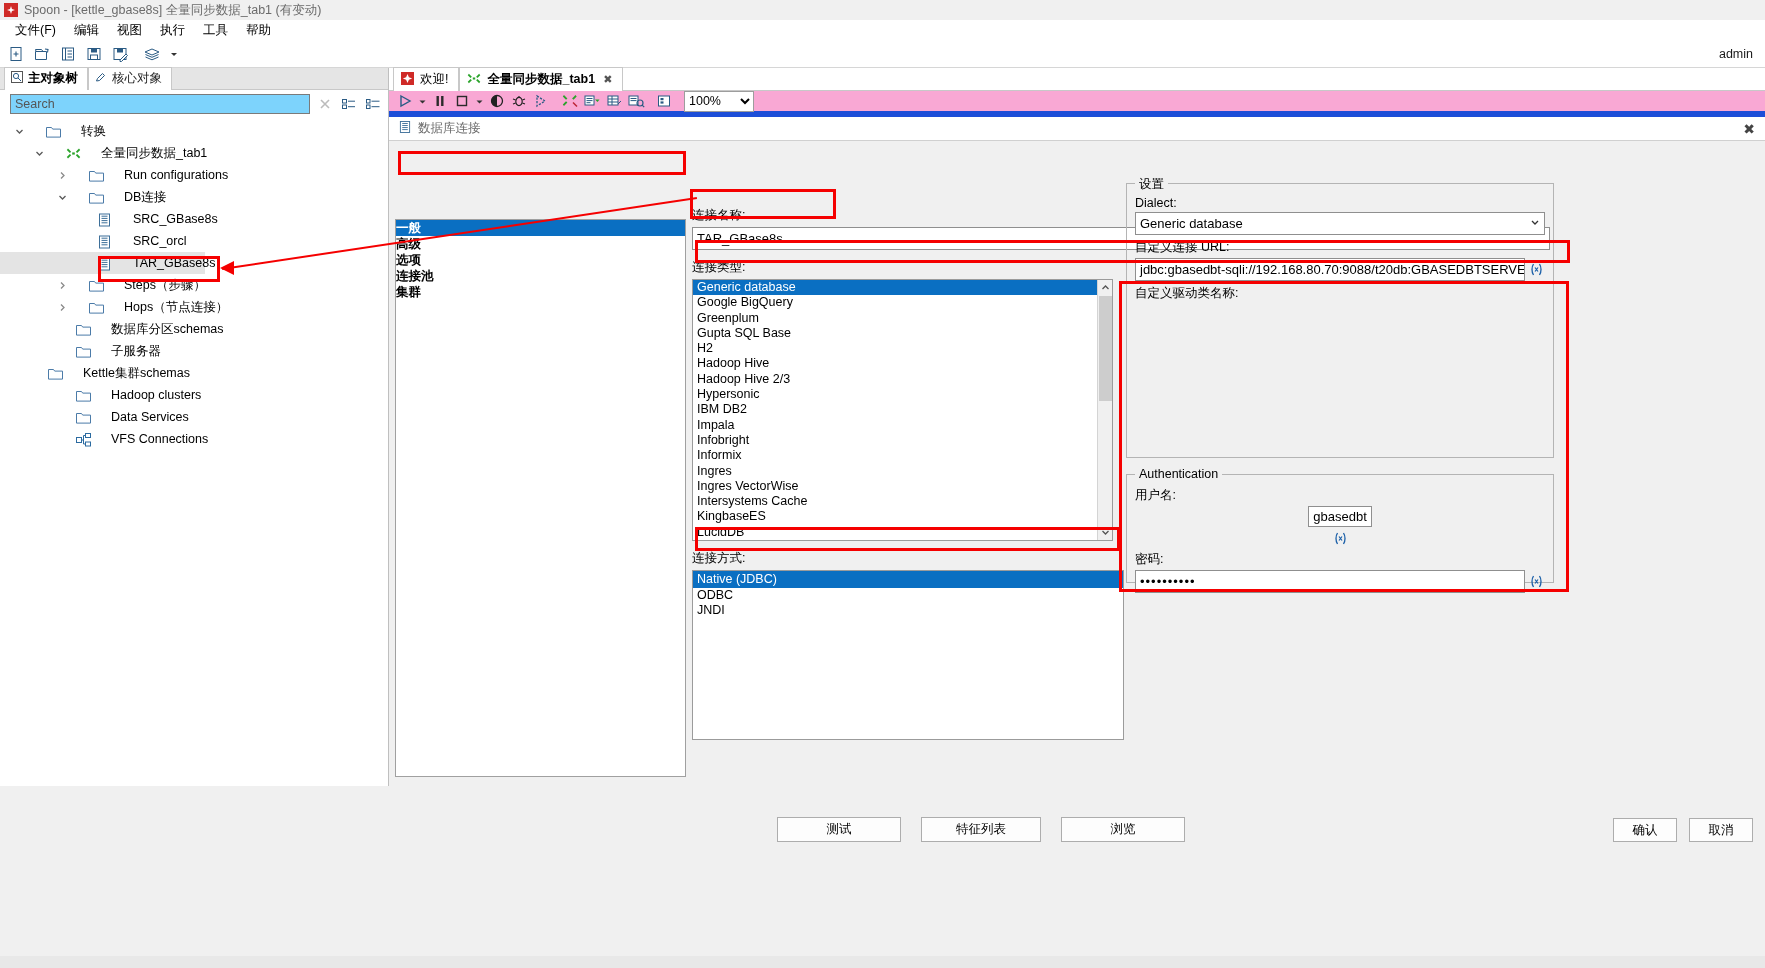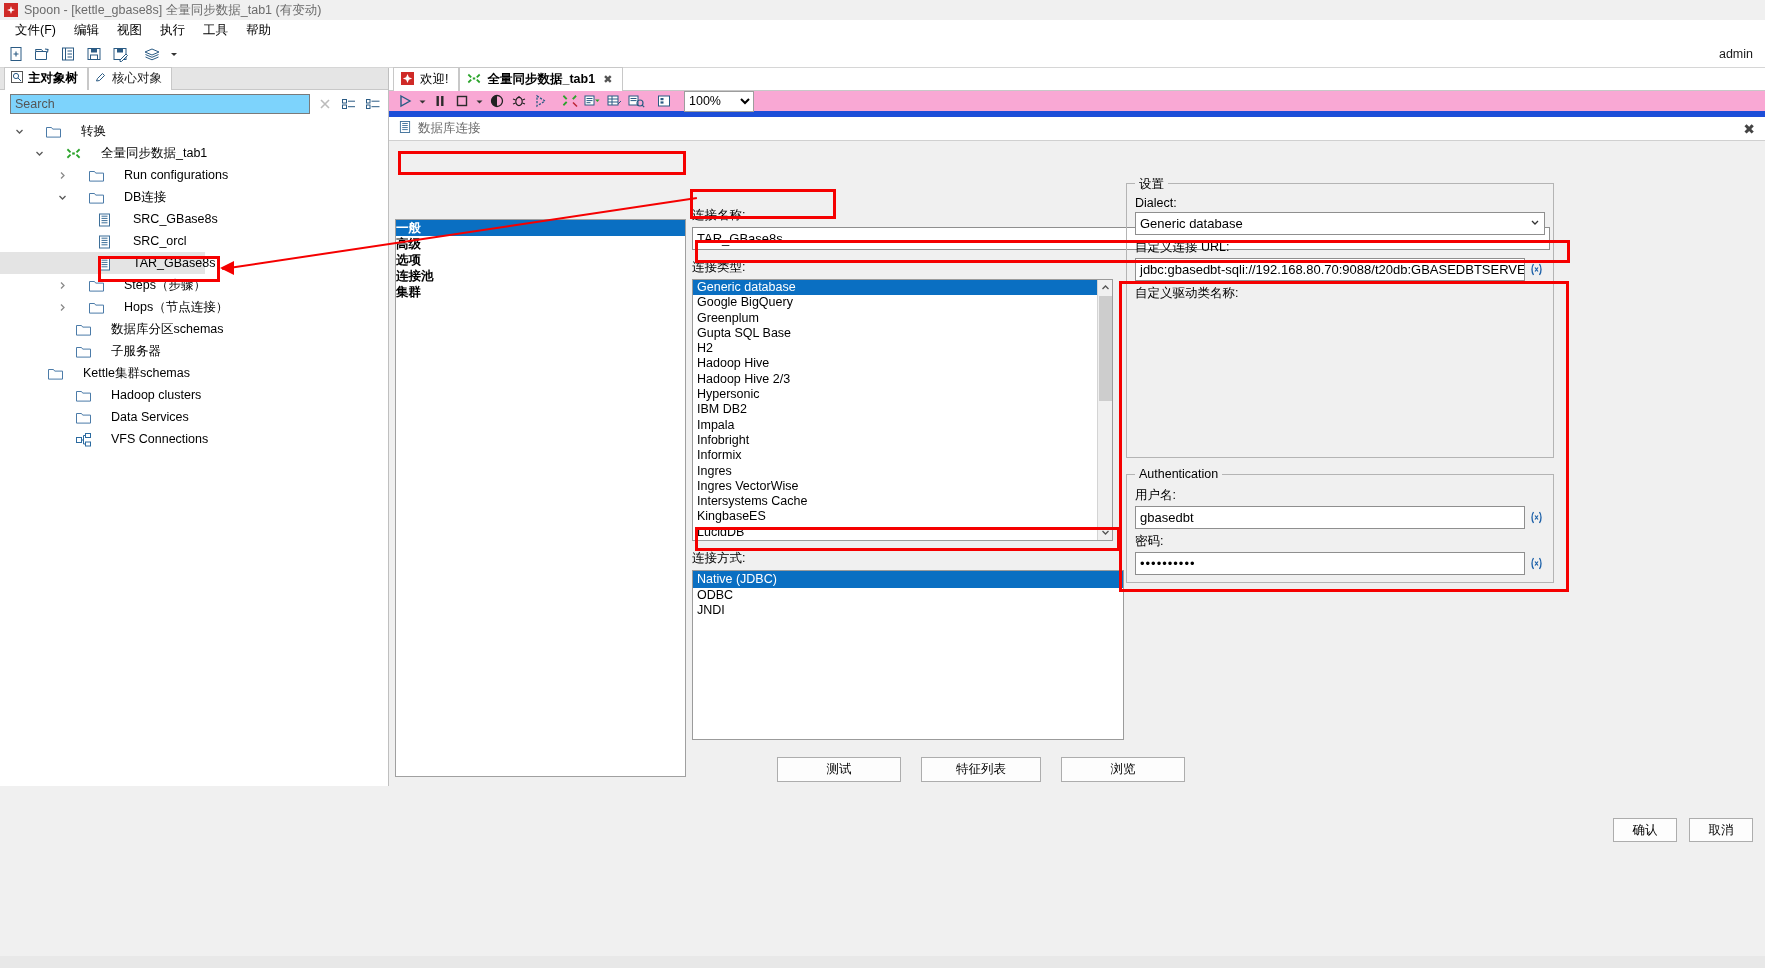--- a/index.html
+++ b/index.html
@@ -642,21 +642,21 @@
                 </span>
             </div>
 
             <div class="fieldlbl">自定义驱动类名称:</div>
           </div>
 
           <div class="group" style="margin-top:16px; height:109px;">
             <span class="gtitle">Authentication</span>
 
             <div class="fieldlbl" style="margin-top:0">用户名:</div>
-            <div style="display:flex; align-items:center; gap:3px;">
+            <div style="display:flex; align-items:center; gap:3px;flex-direction:column;">
               <div class="txtinput" style="flex:1;">
                 <span>gbasedbt</span>
               </div>
               <span class="varbtn">
                 <svg width="15" height="15" viewBox="0 0 15 15">
                     <path d="M4.5 2c-2 3-2 8 0 11" fill="none" stroke="#1a5fa8" stroke-width="1.3"></path>
                     <path d="M10.5 2c2 3 2 8 0 11" fill="none" stroke="#1a5fa8" stroke-width="1.3"></path>
                     <path d="M6 5.5l3 4M9 5.5l-3 4" stroke="#1a5fa8" stroke-width="1.2"></path>
                   </svg>
                 </span>
@@ -671,21 +671,21 @@
                 <svg width="15" height="15" viewBox="0 0 15 15">
                     <path d="M4.5 2c-2 3-2 8 0 11" fill="none" stroke="#1a5fa8" stroke-width="1.3"></path>
                     <path d="M10.5 2c2 3 2 8 0 11" fill="none" stroke="#1a5fa8" stroke-width="1.3"></path>
                     <path d="M6 5.5l3 4M9 5.5l-3 4" stroke="#1a5fa8" stroke-width="1.2"></path>
                   </svg>
                 </span>
             </div>
           </div>
         </div>
 
-        <div style="position:absolute; left:388px; top:594px; display:flex; gap:20px;">
+        <div style="position:absolute; left:388px; top:654px; display:flex; gap:20px;">
           <div class="btn" style="width:124px">测试</div>
           <div class="btn" style="width:120px">特征列表</div>
           <div class="btn" style="width:124px">浏览</div>
         </div>
 
         <div style="position:absolute; right:12px; top:655px; display:flex; gap:12px;">
           <div class="btn" style="width:64px; height:24px;">确认</div>
           <div class="btn" style="width:64px; height:24px;">取消</div>
         </div>
 

